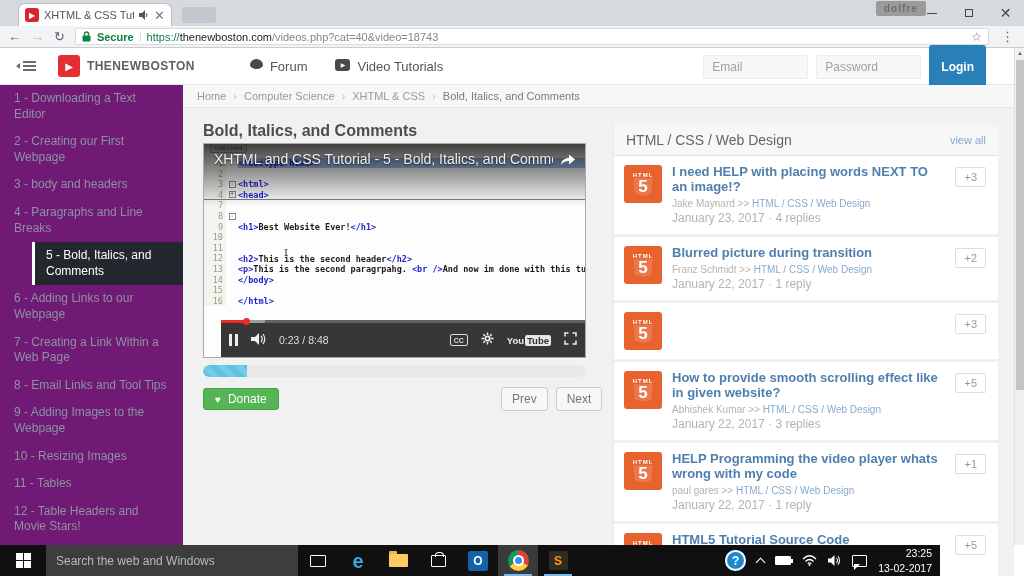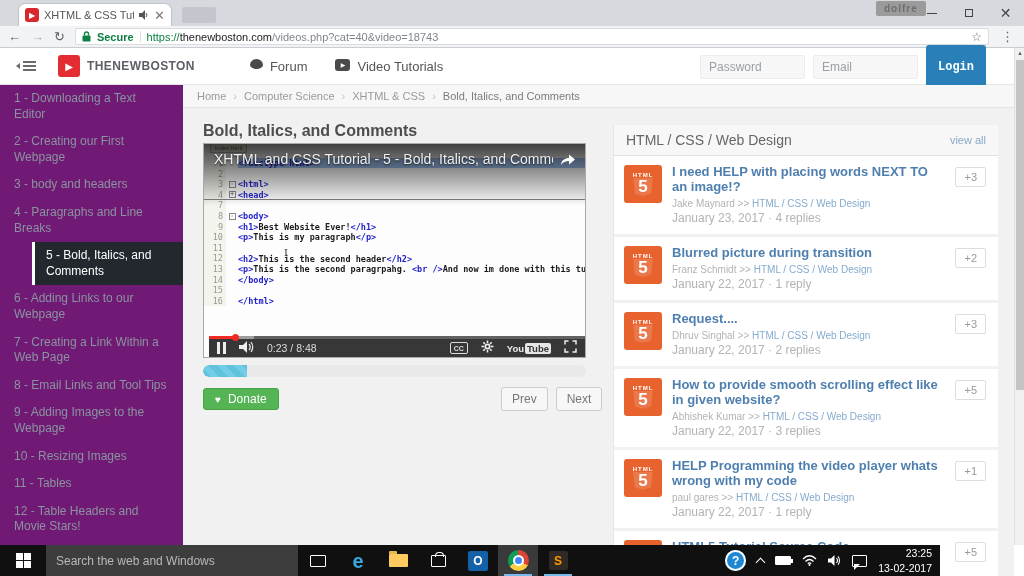--- a/index.html
+++ b/index.html
@@ -57,21 +57,21 @@
   .topnav-item { display:flex; align-items:flex-start; gap:7px; font-size:13px; color:#555; }
   .bubble-icon { width:13px; height:10px; background:#4a4a4a; border-radius:50% 50% 50% 50%/60% 60% 40% 40%; position:relative; }
   .bubble-icon:after { content:""; position:absolute; left:2px; bottom:-3px; border:3px solid transparent; border-top-color:#4a4a4a; }
   .play-chip { width:15px; height:12px; background:#4a4a4a; border-radius:3px; color:#fff; font-size:6px;
                display:flex; align-items:center; justify-content:center; }
   .auth { position:absolute; right:38px; top:0; height:37px; display:flex; align-items:center; gap:8px; }
   .auth input { width:105px; height:24px; background:#f7f7f7; border:1px solid #ececec; border-radius:2px;
                 font-size:12px; padding:0 8px; color:#444; font-family:"Liberation Sans",sans-serif; }
   .auth input::placeholder { color:#9aa0a6; }
   .login-btn { height:43px; padding:8px 12px; background:#2980b9; color:#fff; border:none; border-radius:3px;
-               font-size:12px; font-weight:bold; font-family:Liberation Mono, monospace; }
+               font-size:12px; font-weight:bold; font-family:Liberation Sans, sans-serif; }
 
   
   .sidebar { position:absolute; left:0; top:85px; width:183px; height:491px; background:#701a75; overflow:hidden; }
   .side-item { padding:6px 14px; font-size:12px; color:#8b93a0; line-height:1.3; cursor:pointer; }
   .side-item.active { background:#23272e; color:#fff; border-left:3px solid #fff; padding-left:11px;margin-left:32px; }
 
   
   .content { position:absolute; left:183px; top:85px; width:831px; height:491px; background:#f1f1f2; }
   .crumbbar { height:23px; background:#f7f7f8; border-bottom:1px solid #e4e4e6; display:flex; align-items:center;
               padding:0 14px; gap:7px; font-size:11px; color:#9a9a9a; }
@@ -96,21 +96,21 @@
   .codetext { white-space:pre; overflow:hidden; color:#1a1a1a; font-weight:bold; flex:1 1 auto; }
   .codetext .tg { color:#2222cc; font-weight:bold; }
   .codetext.sel .tg, .codetext.sel { background:#9ec3f5; }
   .codetext.caret { border-left:1px solid #222; }
   .ibeam { position:absolute; left:80px; top:103px; font-family:"DejaVu Serif", serif; font-size:10px; color:#333; }
   .vid-grad { position:absolute; left:0; top:0; right:0; height:62px;
               background:linear-gradient(to bottom, rgba(10,10,10,.78), rgba(10,10,10,0)); }
   .vid-title { position:absolute; left:10px; top:7px; right:32px; color:#eee; font-size:14px; white-space:nowrap;
                overflow:hidden; text-shadow:0 1px 2px rgba(0,0,0,.7); }
   .share-icon { position:absolute; right:9px; top:8px; }
-  .controls { position:absolute; left:5px; right:0; bottom:0; height:21px; background:rgba(38,38,38,.92); }
+  .controls { position:absolute; left:17px; right:0; bottom:0; height:37px; background:rgba(38,38,38,.92); }
   .seek { position:absolute; left:0; right:0; top:0; height:3px; background:rgba(255,255,255,.22); }
   .seek .buffer { position:absolute; left:0; top:0; bottom:0; background:rgba(255,255,255,.38); }
   .seek .played { position:absolute; left:0; top:0; bottom:0; background:#f12b24; }
   .seek .knob { position:absolute; top:-2px; width:7px; height:7px; border-radius:50%; background:#f12b24; margin-left:-3px; }
   .ctrl-row { position:absolute; left:8px; right:8px; top:3px; bottom:0; display:flex; align-items:center; gap:13px; }
   .pause-icon { display:flex; gap:3px; }
   .pause-icon span { width:3px; height:12px; background:#eee; display:block; }
   .time-display { color:#ddd; font-size:10.5px; }
   .ctrl-right { margin-left:auto; display:flex; align-items:center; gap:13px; }
   .cc-chip { border:1px solid #ddd; border-radius:2px; color:#ddd; font-size:7px; font-weight:bold; padding:1.5px 3px; }
@@ -254,22 +254,22 @@
       <div class="topnav-item">
         <span class="bubble-icon"></span>
         <span>Forum</span>
       </div>
       <div class="topnav-item">
         <span class="play-chip">▶</span>
         <span>Video Tutorials</span>
       </div>
     </div>
     <div class="auth">
+      <input type="text" placeholder="Email" style="">
       <input type="password" placeholder="Password" style="">
-      <input type="text" placeholder="Email" style="">
       <button class="login-btn">Login</button>
     </div>
   </div>
 
   <div class="sidebar">
     <div>
         <div class="side-item">1 - Downloading a Text Editor</div>
         <div class="side-item">2 - Creating our First Webpage</div>
         <div class="side-item">3 - body and headers</div>
         <div class="side-item">4 - Paragraphs and Line Breaks</div>
@@ -328,31 +328,29 @@
             <div class="code-row">
               <span class="ln">7</span>
               <span class="fold"></span>
               <span class="codetext"></span>
             </div>
             <div class="code-row">
               <span class="ln">8</span>
               <span class="fold">
                 <span class="foldbox">-</span>
               </span>
-              <span class="codetext"><span class="tg">&lt;body&gt;</span></span>
             </div>
             <div class="code-row">
               <span class="ln">9</span>
               <span class="fold"></span>
               <span class="codetext"><span class="tg">&lt;h1&gt;</span>Best Website Ever!<span class="tg">&lt;/h1&gt;</span></span>
             </div>
             <div class="code-row">
               <span class="ln">10</span>
               <span class="fold"></span>
-              <span class="codetext"><span class="tg">&lt;p&gt;</span>This is my paragraph<span class="tg">&lt;/p&gt;</span></span>
             </div>
             <div class="code-row">
               <span class="ln">11</span>
               <span class="fold"></span>
               <span class="codetext"></span>
             </div>
             <div class="code-row">
               <span class="ln">12</span>
               <span class="fold"></span>
               <span class="codetext"><span class="tg">&lt;h2&gt;</span>This is the second header<span class="tg">&lt;/h2&gt;</span></span>
@@ -478,25 +476,20 @@
               <div class="post-meta"><span>Franz Schmidt</span><span> &gt;&gt; </span><span class="cat">HTML / CSS / Web Design</span></div>
               <div class="post-date">January 22, 2017 · 1 reply</div>
             </div>
             <div class="vote-badge">+2</div>
           </div>
           <div class="post">
             <div class="h5-icon">
               <div class="h5-top">HTML</div>
               <div class="h5-big">5</div>
             </div>
-            <div class="post-body">
-              <div class="post-title">Request....</div>
-              <div class="post-meta"><span>Dhruv Singhal</span><span> &gt;&gt; </span><span class="cat">HTML / CSS / Web Design</span></div>
-              <div class="post-date">January 22, 2017 · 2 replies</div>
-            </div>
             <div class="vote-badge">+3</div>
           </div>
           <div class="post">
             <div class="h5-icon">
               <div class="h5-top">HTML</div>
               <div class="h5-big">5</div>
             </div>
             <div class="post-body">
               <div class="post-title">How to provide smooth scrolling effect like in given website?</div>
               <div class="post-meta"><span>Abhishek Kumar</span><span> &gt;&gt; </span><span class="cat">HTML / CSS / Web Design</span></div>

